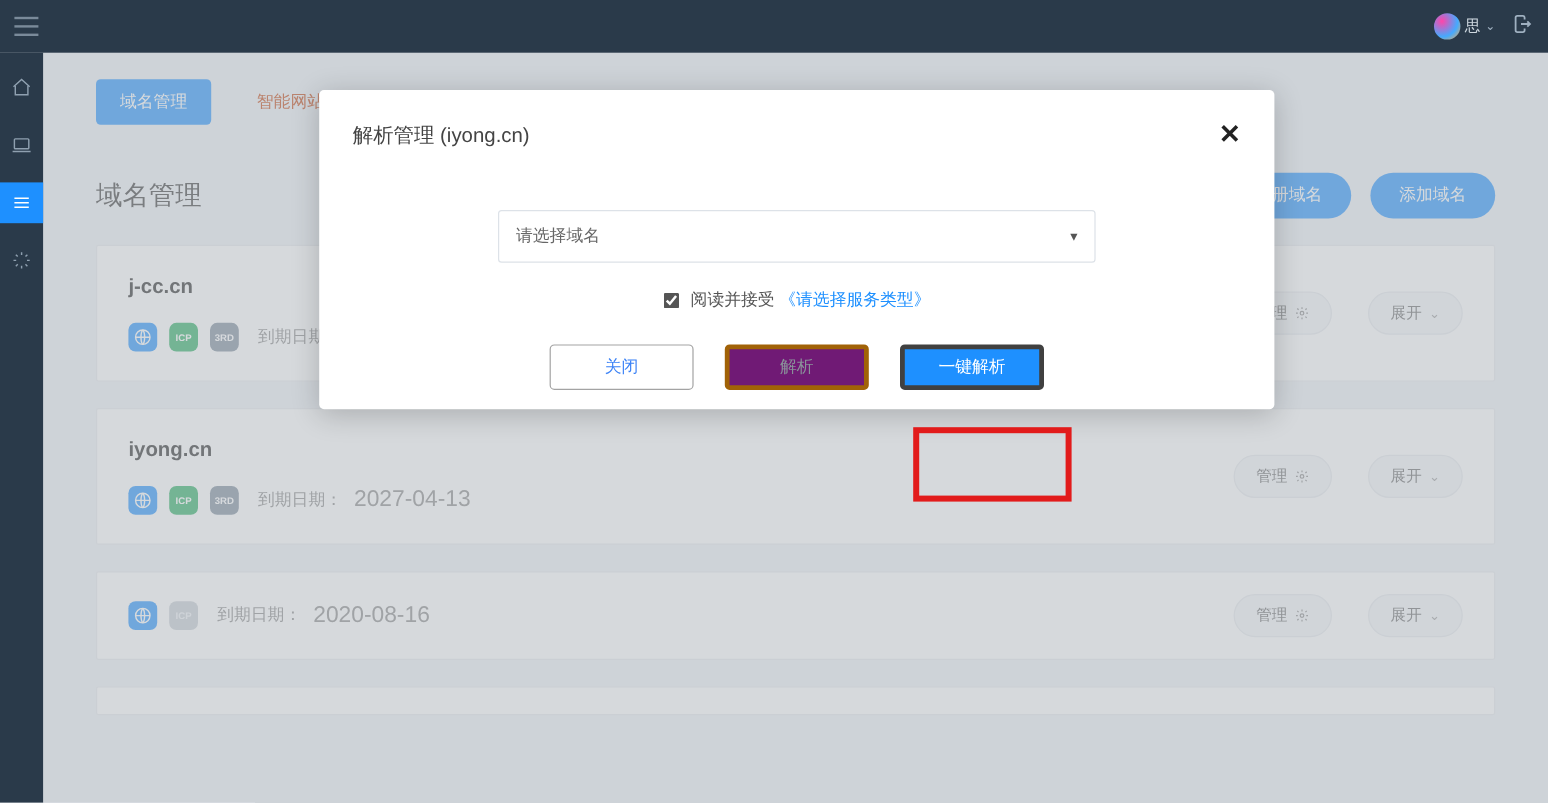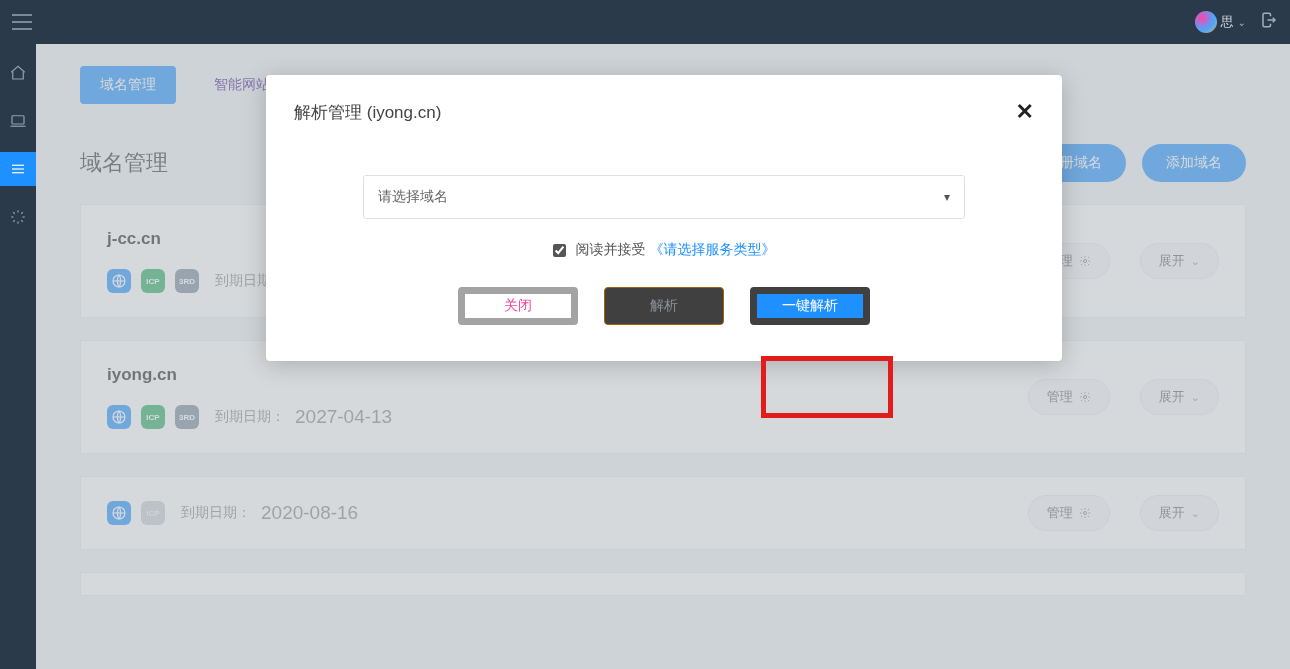--- a/index.html
+++ b/index.html
@@ -19,21 +19,21 @@
 .leftrail { position: absolute; top: 44px; left: 0; width: 36px; bottom: 0; background: #2a3a4a; display: flex; flex-direction: column; align-items: center; padding-top: 12px; gap: 14px; }
 .leftrail .ritem { width: 36px; height: 34px; display: flex; align-items: center; justify-content: center; cursor: pointer; }
 .leftrail .ritem svg { width: 18px; height: 18px; stroke: #8fa0b0; fill: none; stroke-width: 1.6; }
 .leftrail .ritem.active { background: #1e90ff; }
 .leftrail .ritem.active svg { stroke: #fff; }
 .leftrail .spinner { color: #8fa0b0; }
 
 
 .main { position: absolute; left: 36px; top: 44px; right: 0; bottom: 0; padding: 0 44px; overflow: hidden; }
 .tabs { display: flex; gap: 18px; padding-top: 22px; align-items: center; }
-.tab { padding: 10px 20px; border-radius: 4px; font-size: 14px; color: #4c1d95; cursor: pointer; }
+.tab { padding: 10px 20px; border-radius: 4px; font-size: 14px; color: #c2410c; cursor: pointer; }
 .tab.active { background: #1e90ff; color: #fff; }
 
 .pagehead { display: flex; justify-content: space-between; align-items: center; margin-top: 40px; margin-bottom: 22px; }
 .pagetitle { font-size: 22px; color: #333; font-weight: 500; }
 .headbtns { display: flex; gap: 16px; }
 .pillbtn { background: #1e90ff; color: #fff; border: none; border-radius: 999px; padding: 10px 24px; font-size: 14px; cursor: pointer; }
 
 .card { background: #fff; border: 1px solid #e6e9ed; border-radius: 2px; padding: 24px 26px; margin-bottom: 22px; position: relative; }
 .card-title { font-size: 17px; font-weight: 600; color: #222; margin-bottom: 20px; }
 .card-row { display: flex; align-items: center; gap: 10px; }
@@ -46,34 +46,34 @@
 .duelabel { color: #888; font-size: 14px; margin-left: 6px; }
 .duedate { color: #888; font-size: 19px; }
 
 .card-actions { position: absolute; right: 26px; top: 50%; transform: translateY(-50%); display: flex; gap: 30px; }
 .chipbtn { background: #f3f5f8; border: 1px solid #e6e9ed; color: #666; border-radius: 999px; padding: 8px 18px; font-size: 13px; cursor: pointer; display: inline-flex; align-items: center; gap: 6px; }
 .chipbtn .gear { width: 12px; height: 12px; }
 .chipbtn .chev { font-size: 11px; color: #999; }
 
 
 .dim { position: absolute; left: 36px; top: 44px; right: 0; bottom: 0; background: rgba(180,186,192,0.55); }
-.modal { position: absolute; width: 796px; left: 266px; top: 75px; background: #fff; border-radius: 4px; box-shadow: 0 4px 24px rgba(0,0,0,0.2); padding: 24px 28px 36px 28px; }
+.modal { position: absolute; width: 796px; left: 266px; top: 75px; background: #fff; border-radius: 4px; box-shadow: 0 4px 24px rgba(0,0,0,0.2); padding: 24px 28px 16px 28px; }
 .modal-head { display: flex; justify-content: space-between; align-items: center; margin-bottom: 50px; }
 .modal-title { font-size: 17px; color: #444; }
 .modal-close { font-size: 22px; font-weight: 700; cursor: pointer; color: #222; }
-.msel { display: block; margin: 0 auto 22px auto; width: 602px; height: 44px; border: 1px solid #dde2e8; border-radius: 3px; padding: 0 14px; font-size: 14px; color: #666; background: #fff; position: relative; text-align: left; }
+.msel { display: block; margin: 0 auto 22px auto; width: 498px; height: 44px; border: 1px solid #dde2e8; border-radius: 3px; padding: 0 14px; font-size: 14px; color: #666; background: #fff; position: relative; text-align: left; }
 .msel::after { content: "▾"; position: absolute; right: 14px; top: 50%; transform: translateY(-50%); color: #555; font-size: 12px; }
 .agree-row { text-align: center; font-size: 14px; color: #555; margin-top: 14px; margin-bottom: 28px; }
 .agree-row input { vertical-align: middle; margin-right: 6px; accent-color: #555; }
 .agree-row a { color: #1e90ff; text-decoration: none; }
 .mbtns { display: flex; justify-content: center; gap: 26px; }
 .mbtn { width: 120px; height: 38px; border-radius: 4px; font-size: 14px; cursor: pointer; display: inline-flex; align-items: center; justify-content: center; }
-.mbtn.line { background: #fff; border: 7px solid #a3a3a3; color: #ec4899; }
-.mbtn.gray { background: #404040; border: 1px solid #a16207; color: #8a929a; }
-.mbtn.blue { background: #1e90ff; border: 7px solid #404040; color: #fff; }
+.mbtn.line { background: #fff; border: 1px solid #a3a3a3; color: #3b82f6; }
+.mbtn.gray { background: #701a75; border: 4px solid #a16207; color: #8a929a; }
+.mbtn.blue { background: #1e90ff; border: 4px solid #404040; color: #fff; }
 .hl-frame { position: absolute; border: 5px solid #e21b1b; pointer-events: none; }
 </style>
 </head>
 <body>
 
 <div class="topbar">
   <div class="hambg">
     <span></span>
       <span></span>
       <span></span>

